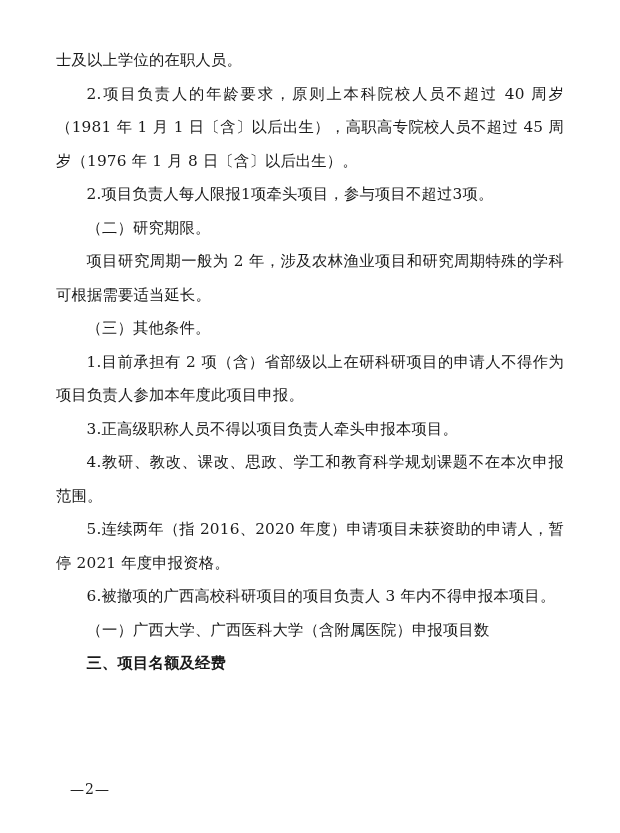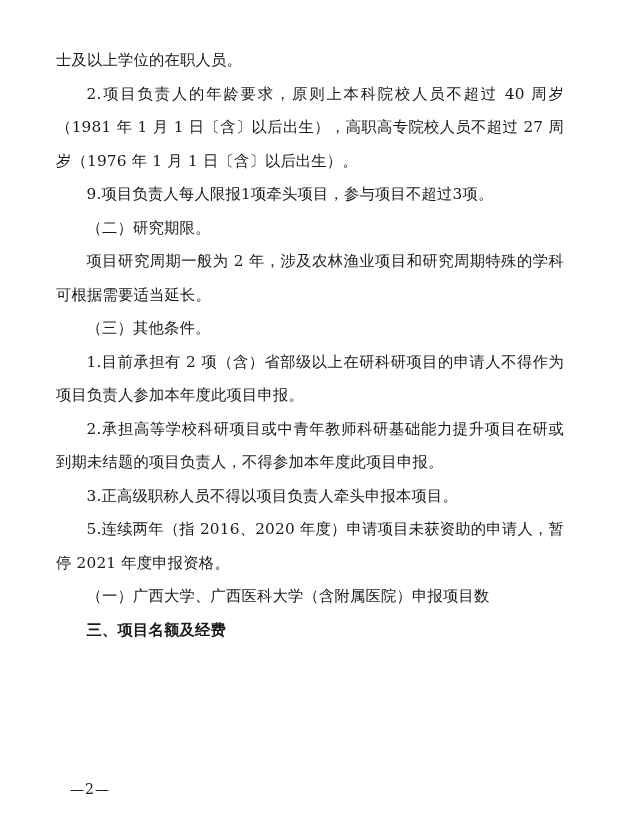--- a/index.html
+++ b/index.html
@@ -57,28 +57,29 @@
     padding-left: 0;
     margin-left: -440px;
   }
 </style>
 </head>
 <body>
 
 <div class="page">
   <div class="body-text">
     <p class="para">士及以上学位的在职人员。</p>
-    <p class="para indent">2.项目负责人的年龄要求，原则上本科院校人员不超过 40 周岁（1981 年 1 月 1 日〔含〕以后出生），高职高专院校人员不超过 27 周岁（1976 年 1 月 1 日〔含〕以后出生）。</p>
-    <p class="para indent">9.项目负责人每人限报1项牵头项目，参与项目不超过3项。</p>
+    <p class="para indent">2.项目负责人的年龄要求，原则上本科院校人员不超过 40 周岁（1981 年 1 月 1 日〔含〕以后出生），高职高专院校人员不超过 45 周岁（1976 年 1 月 8 日〔含〕以后出生）。</p>
+    <p class="para indent">2.项目负责人每人限报1项牵头项目，参与项目不超过3项。</p>
     <p class="para indent">（二）研究期限。</p>
     <p class="para indent">项目研究周期一般为 2 年，涉及农林渔业项目和研究周期特殊的学科可根据需要适当延长。</p>
     <p class="para indent">（三）其他条件。</p>
     <p class="para indent">1.目前承担有 2 项（含）省部级以上在研科研项目的申请人不得作为项目负责人参加本年度此项目申报。</p>
-    <p class="para indent">2.承担高等学校科研项目或中青年教师科研基础能力提升项目在研或到期未结题的项目负责人，不得参加本年度此项目申报。</p>
     <p class="para indent">3.正高级职称人员不得以项目负责人牵头申报本项目。</p>
+    <p class="para indent">4.教研、教改、课改、思政、学工和教育科学规划课题不在本次申报范围。</p>
     <p class="para indent">5.连续两年（指 2016、2020 年度）申请项目未获资助的申请人，暂停 2021 年度申报资格。</p>
+    <p class="para indent">6.被撤项的广西高校科研项目的项目负责人 3 年内不得申报本项目。</p>
     <p class="para indent">（一）广西大学、广西医科大学（含附属医院）申报项目数</p>
     <p class="para heading">三、项目名额及经费</p>
   </div>
   <div class="footer">
     <span class="pagenum">—2—</span>
   </div>
 </div>
 
 </body></html>

